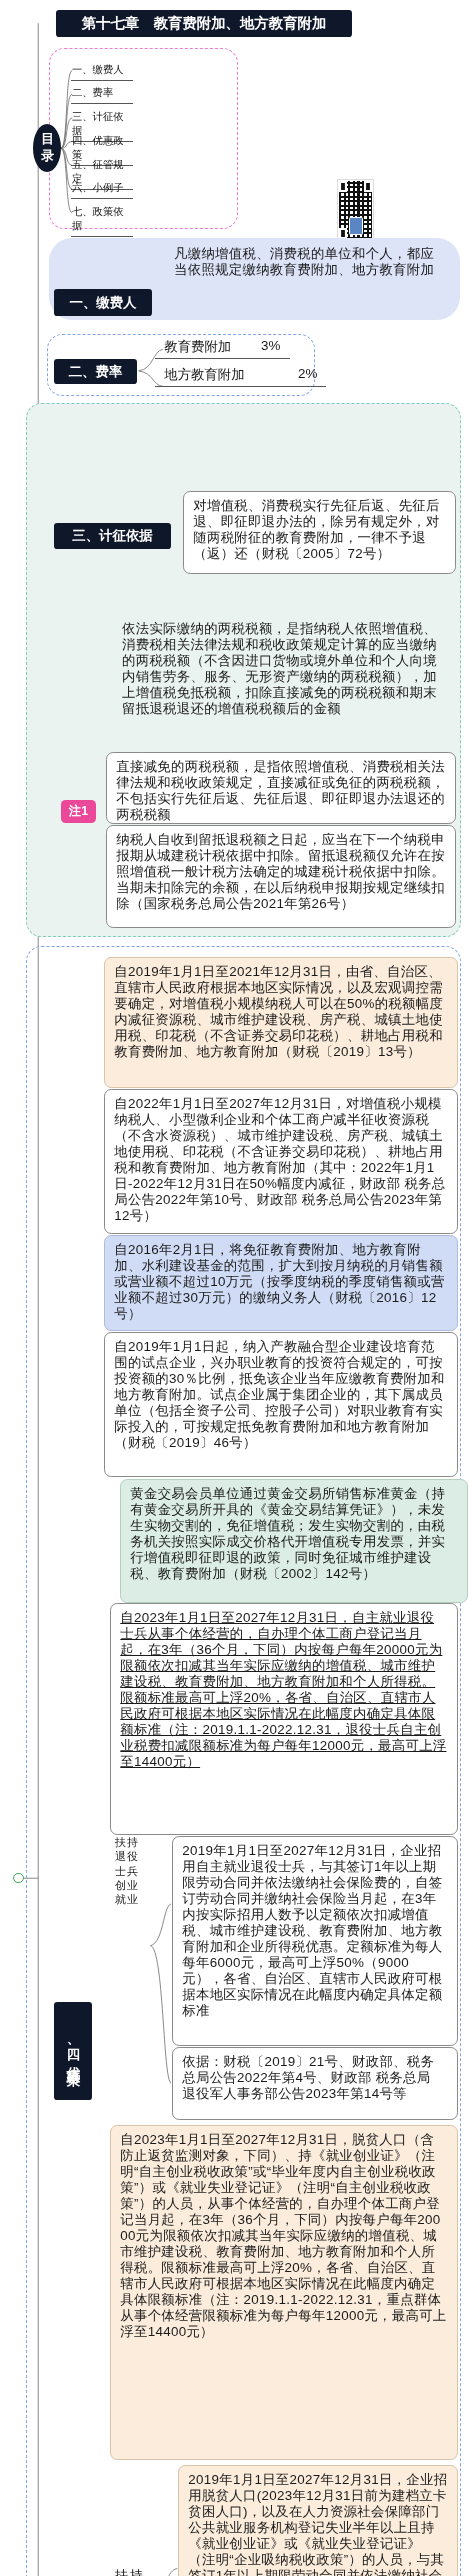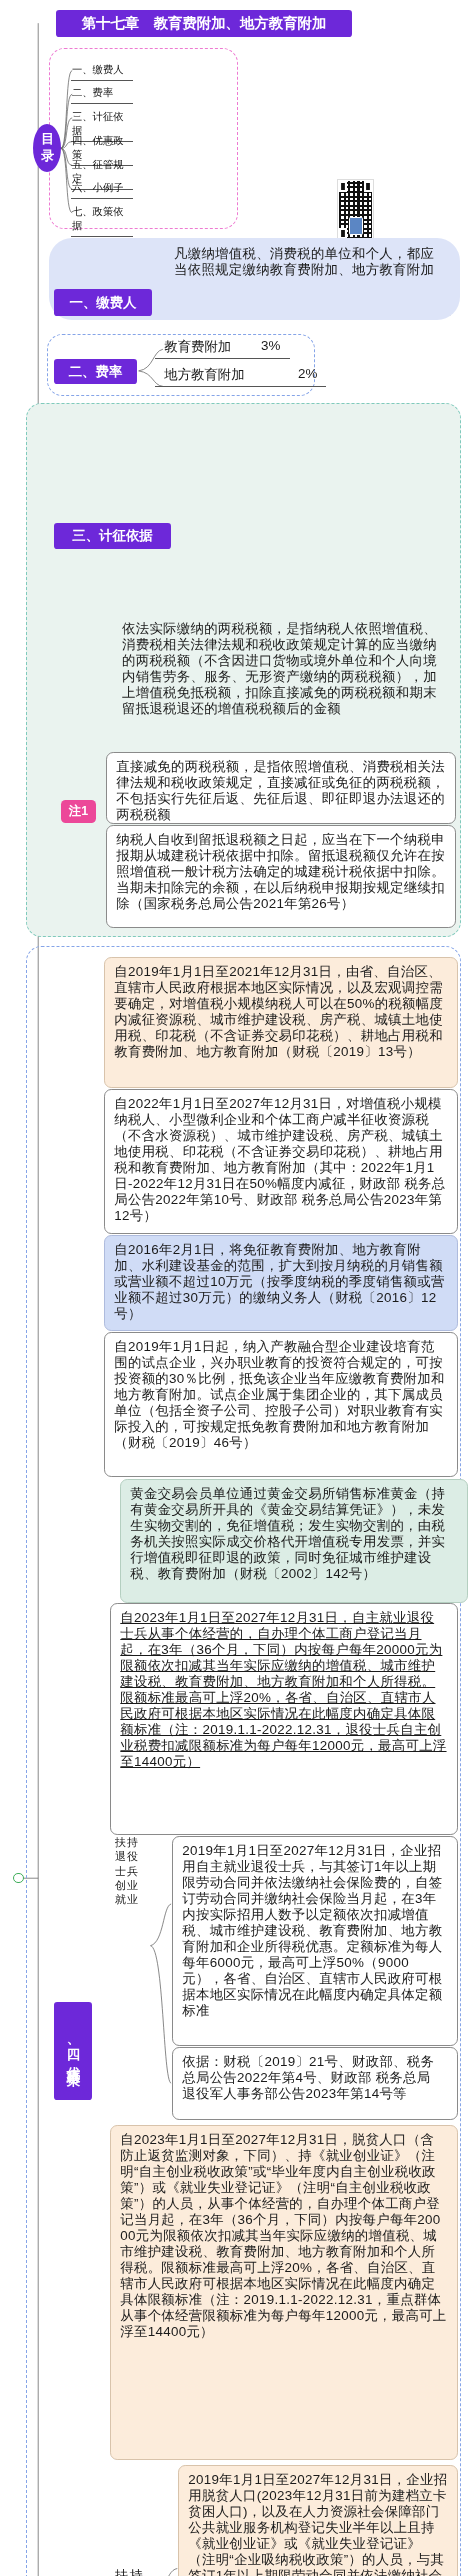--- a/index.html
+++ b/index.html
@@ -1,19 +1,19 @@
 <!DOCTYPE html>
 <html style="font-size:8.2px"><head>
 <meta charset="utf-8">
 <style>
   html,body{margin:0;padding:0;background:#fff;}
   #canvas{position:relative;width:470px;height:3759px;background:#fff;overflow:hidden;
           font-family:"Liberation Sans",sans-serif;color:#1a1a1a;}
   .abs{position:absolute;}
-  .gbox{background:#6d28d9;color:#fff;font-weight:bold;border-radius:3.1px;
+  .gbox{background:#0f172a;color:#fff;font-weight:bold;border-radius:3.1px;
         display:flex;align-items:center;justify-content:center;text-align:center;}
   .txt{font-size:13.4px;line-height:16px;letter-spacing:0.3px;word-break:break-all;text-align:left;overflow:hidden;}
   .card{border:0.8px solid #8a8a8a;border-radius:7.2px;padding:6.2px 9.3px;box-sizing:border-box;background:#fff;}
   .dashed{border-radius:15.5px;box-sizing:border-box;}
   .vlabel{writing-mode:vertical-rl;text-orientation:upright;letter-spacing:2.1px;}
   .wrap2{word-break:break-all;line-height:1.3;}
   .toc-item{font-size:10.3px;border-bottom:0.8px solid #555;padding:2.1px 1px 3.1px 1px;color:#111;}
   .underrow{border-bottom:0.8px solid #555;font-size:13.4px;}
   svg.layer{position:absolute;left:0;top:0;pointer-events:none;}
   .qr{background-image:
@@ -101,20 +101,21 @@
     <span style="margin-left:9.3px;">教育费附加</span>
     <span style="position:absolute;left:106px;">3%</span>
   </div>
   <div class="abs underrow" style="left:155px;top:366px;width:171px;height:19.6px;">
     <span style="margin-left:9.3px;">地方教育附加</span>
     <span style="position:absolute;left:143px;">2%</span>
   </div>
 
   <div class="abs dashed" style="left:26px;top:403px;width:435px;height:534px;border:1px dashed #7fcabc;background:#eaf3ef;"></div>
   <div class="abs gbox" style="left:54px;top:523px;width:117px;height:26px;font-size:13.4px;">三、计征依据</div>
+  <div class="abs card txt" style="left:183px;top:491px;width:273px;height:83px;">对增值税、消费税实行先征后返、先征后退、即征即退办法的，除另有规定外，对随两税附征的教育费附加，一律不予退（返）还（财税〔2005〕72号）</div>
   <div class="abs gbox" style="left:61px;top:800px;width:35px;height:23px;font-size:12.4px;background:#ec4899;border-radius:4.6px;">注1</div>
   <div class="abs txt" style="left:122px;top:621px;width:318px;height:130px;">依法实际缴纳的两税税额，是指纳税人依照增值税、消费税相关法律法规和税收政策规定计算的应当缴纳的两税税额（不含因进口货物或境外单位和个人向境内销售劳务、服务、无形资产缴纳的两税税额），加上增值税免抵税额，扣除直接减免的两税税额和期末留抵退税退还的增值税税额后的金额</div>
   <div class="abs card txt" style="left:106px;top:752px;width:350px;height:72px;">直接减免的两税税额，是指依照增值税、消费税相关法律法规和税收政策规定，直接减征或免征的两税税额，不包括实行先征后返、先征后退、即征即退办法退还的两税税额</div>
   <div class="abs card txt" style="left:106px;top:825px;width:350px;height:103px;">纳税人自收到留抵退税额之日起，应当在下一个纳税申报期从城建税计税依据中扣除。留抵退税额仅允许在按照增值税一般计税方法确定的城建税计税依据中扣除。当期未扣除完的余额，在以后纳税申报期按规定继续扣除（国家税务总局公告2021年第26号）</div>
 
   <div class="abs dashed" style="left:26px;top:946px;width:435px;height:2084px;border:1px dashed #85a4e8;"></div>
   <div class="abs gbox vlabel" style="left:54px;top:2002px;width:38px;height:98px;font-size:13.4px;">四、优惠政策</div>
   <div class="abs card txt" style="left:104px;top:957px;width:354px;height:131px;background:#fcecdb;border-color:#d8c3ab;">自2019年1月1日至2021年12月31日，由省、自治区、直辖市人民政府根据本地区实际情况，以及宏观调控需要确定，对增值税小规模纳税人可以在50%的税额幅度内减征资源税、城市维护建设税、房产税、城镇土地使用税、印花税（不含证券交易印花税）、耕地占用税和教育费附加、地方教育附加（财税〔2019〕13号）</div>
   <div class="abs card txt" style="left:104px;top:1089px;width:354px;height:145px;">自2022年1月1日至2027年12月31日，对增值税小规模纳税人、小型微利企业和个体工商户减半征收资源税（不含水资源税）、城市维护建设税、房产税、城镇土地使用税、印花税（不含证券交易印花税）、耕地占用税和教育费附加、地方教育附加（其中：2022年1月1日-2022年12月31日在50%幅度内减征，财政部 税务总局公告2022年第10号、财政部 税务总局公告2023年第12号）</div>
   <div class="abs card txt" style="left:104px;top:1235px;width:354px;height:96px;background:#d0dcf6;border-color:#aebbdd;">自2016年2月1日，将免征教育费附加、地方教育附加、水利建设基金的范围，扩大到按月纳税的月销售额或营业额不超过10万元（按季度纳税的季度销售额或营业额不超过30万元）的缴纳义务人（财税〔2016〕12号）</div>

